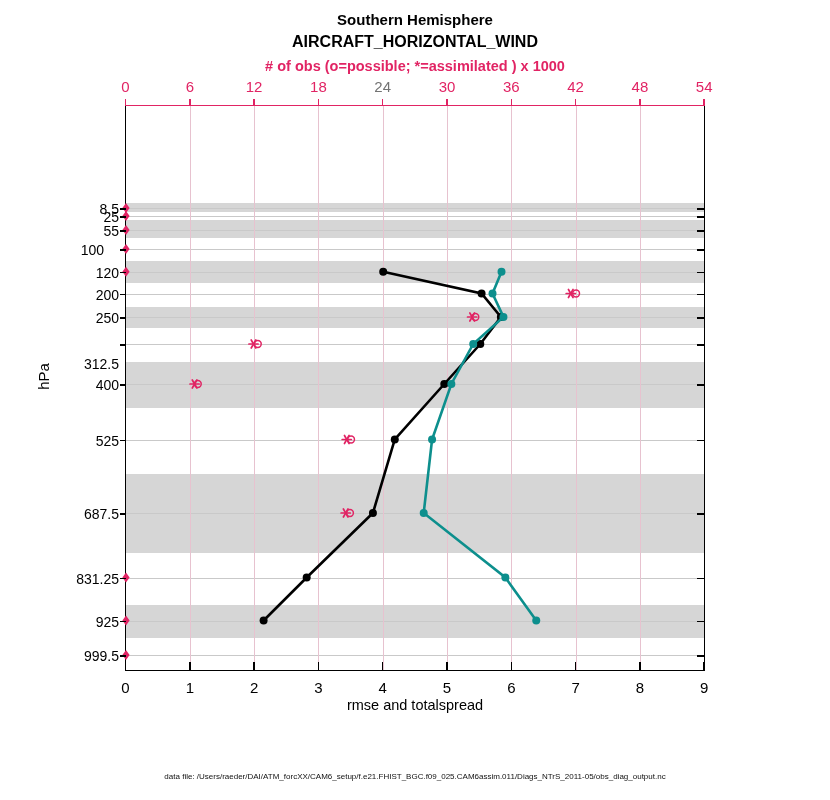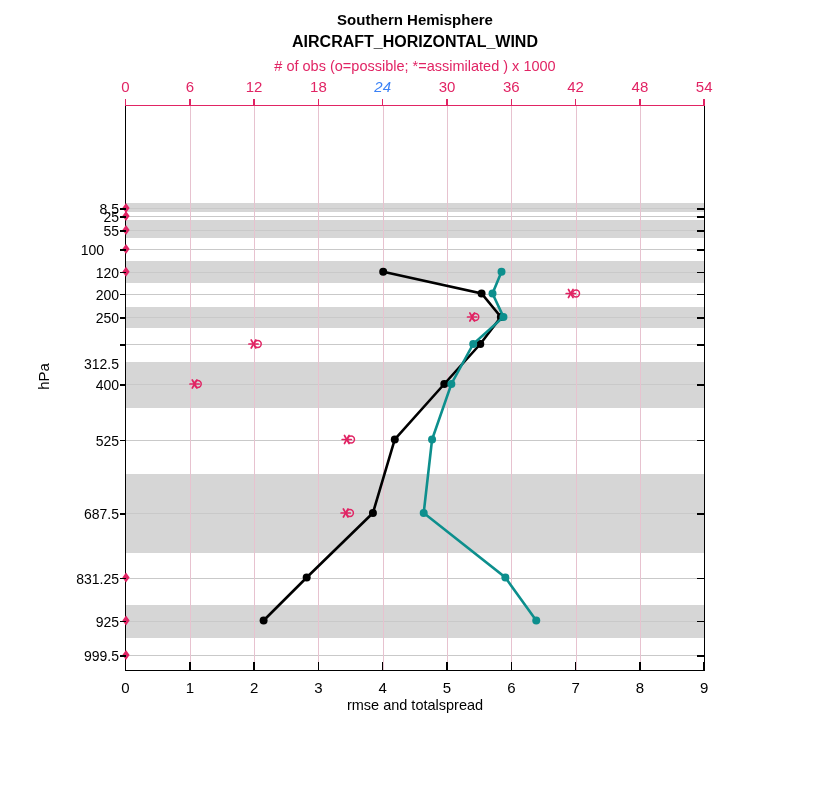--- a/index.html
+++ b/index.html
@@ -34,21 +34,21 @@
   svg{position:absolute;left:0;top:0;overflow:visible;}
   .tick{position:absolute;background:#000;}
 </style>
 </head>
 <body>
 
 <div class="fig">
 
   <div class="abs title1">Southern Hemisphere</div>
   <div class="abs title2">AIRCRAFT_HORIZONTAL_WIND</div>
-  <div class="abs obslabel" id="obslabel" style="color: rgb(225, 36, 100);"># of obs (o=possible; *=assimilated ) x 1000</div>
+  <div class="abs obslabel" id="obslabel" style="color: rgb(225, 36, 100); font-weight: bold;"># of obs (o=possible; *=assimilated ) x 1000</div>
 
   <div class="abs plot" id="plotbox" style="border-top-color: rgb(225, 36, 100);">
       <div class="band" style="top: 96.5px; height: 9px;"></div>
       <div class="band" style="top: 114px; height: 17.5px;"></div>
       <div class="band" style="top: 154.5px; height: 22px;"></div>
       <div class="band" style="top: 200.5px; height: 21px;"></div>
       <div class="band" style="top: 256px; height: 46px;"></div>
       <div class="band" style="top: 368px; height: 78.5px;"></div>
       <div class="band" style="top: 498.5px; height: 33.5px;"></div>
       <div class="hgrid" style="top: 102px;"></div>
@@ -124,34 +124,35 @@
         <line x1="217.39166666666668" y1="403.0162831425916" x2="221.9916666666667" y2="410.9837168574084" stroke="#e12464" stroke-width="1.7" stroke-linecap="round"></line>
         <line x1="221.9916666666667" y1="403.0162831425916" x2="217.39166666666668" y2="410.9837168574084" stroke="#e12464" stroke-width="1.7" stroke-linecap="round"></line>
         <path d="M 0 466.5 l 3.6 5 l -3.6 5 l -3.6 -5 Z" fill="#e12464"></path>
         <path d="M 0 509.5 l 3.6 5 l -3.6 5 l -3.6 -5 Z" fill="#e12464"></path>
         <path d="M 0 544 l 3.6 5 l -3.6 5 l -3.6 -5 Z" fill="#e12464"></path>
       </svg>
     </div>
 
   <div class="abs hpa">hPa</div>
   <div class="abs axis-x-label">rmse and totalspread</div>
+  <div class="abs datafile">data file: /Users/raeder/DAI/ATM_forcXX/CAM6_setup/f.e21.FHIST_BGC.f09_025.CAM6assim.011/Diags_NTrS_2011-05/obs_diag_output.nc</div>
 
   <div class="abs legend" id="legend">
   </div>
 
 <div class="tick" style="left: 124.75px; top: 98.5px; width: 1.5px; height: 7px; background: rgb(225, 36, 100);"></div>
     <div class="ticklbl toplbl" style="left: 105.5px; top: 78px; width: 40px; color: rgb(225, 36, 100);">0</div>
     <div class="tick" style="left: 189.05px; top: 98.5px; width: 1.5px; height: 7px; background: rgb(225, 36, 100);"></div>
     <div class="ticklbl toplbl" style="left: 169.8px; top: 78px; width: 40px; color: rgb(225, 36, 100);">6</div>
     <div class="tick" style="left: 253.35px; top: 98.5px; width: 1.5px; height: 7px; background: rgb(225, 36, 100);"></div>
     <div class="ticklbl toplbl" style="left: 234.1px; top: 78px; width: 40px; color: rgb(225, 36, 100);">12</div>
     <div class="tick" style="left: 317.65px; top: 98.5px; width: 1.5px; height: 7px; background: rgb(225, 36, 100);"></div>
     <div class="ticklbl toplbl" style="left: 298.4px; top: 78px; width: 40px; color: rgb(225, 36, 100);">18</div>
     <div class="tick" style="left: 381.95px; top: 98.5px; width: 1.5px; height: 7px; background: rgb(225, 36, 100);"></div>
-    <div class="ticklbl toplbl" style="left: 362.7px; top: 78px; width: 40px; color: #3b82f6; font-style: italic;">24</div>
+    <div class="ticklbl toplbl" style="left: 362.7px; top: 78px; width: 40px; color: #737373;">24</div>
     <div class="tick" style="left: 446.25px; top: 98.5px; width: 1.5px; height: 7px; background: rgb(225, 36, 100);"></div>
     <div class="ticklbl toplbl" style="left: 427px; top: 78px; width: 40px; color: rgb(225, 36, 100);">30</div>
     <div class="tick" style="left: 510.55px; top: 98.5px; width: 1.5px; height: 7px; background: rgb(225, 36, 100);"></div>
     <div class="ticklbl toplbl" style="left: 491.3px; top: 78px; width: 40px; color: rgb(225, 36, 100);">36</div>
     <div class="tick" style="left: 574.85px; top: 98.5px; width: 1.5px; height: 7px; background: rgb(225, 36, 100);"></div>
     <div class="ticklbl toplbl" style="left: 555.6px; top: 78px; width: 40px; color: rgb(225, 36, 100);">42</div>
     <div class="tick" style="left: 639.15px; top: 98.5px; width: 1.5px; height: 7px; background: rgb(225, 36, 100);"></div>
     <div class="ticklbl toplbl" style="left: 619.9px; top: 78px; width: 40px; color: rgb(225, 36, 100);">48</div>
     <div class="tick" style="left: 703.45px; top: 98.5px; width: 1.5px; height: 7px; background: rgb(225, 36, 100);"></div>
     <div class="ticklbl toplbl" style="left: 684.2px; top: 78px; width: 40px; color: rgb(225, 36, 100);">54</div>

